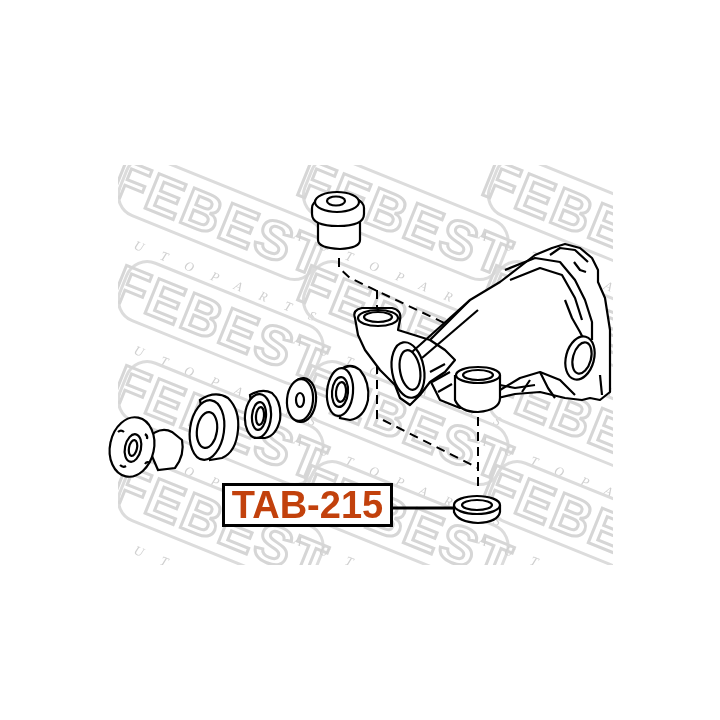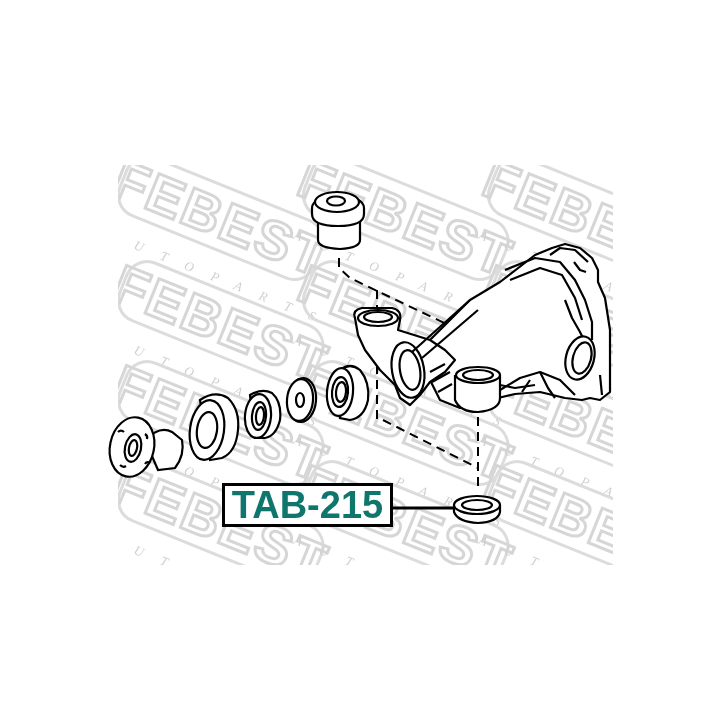--- a/index.html
+++ b/index.html
@@ -3,21 +3,21 @@
 <meta charset="utf-8">
 <style>
   html, body { margin: 0; padding: 0; background: #ffffff; }
   body { width: 720px; height: 720px; position: relative; overflow: hidden; font-family: "Liberation Sans", sans-serif; }
   #canvas { position: absolute; left: 0; top: 0; width: 720px; height: 720px; }
   .part-label {
     position: absolute; left: 222px; top: 483px; width: 165px; height: 38px;
     border: 3px solid #000; background: #fff; box-sizing: content-box;
     display: flex; align-items: center; justify-content: center;
     font-family: "Liberation Sans", sans-serif; font-weight: bold; font-size: 38px;
-    color: #0f766e; letter-spacing: 0px; line-height: 38px;
+    color: #c2410c; letter-spacing: 0px; line-height: 38px;
   }
 </style>
 </head>
 <body>
 
 <svg id="canvas" viewBox="0 0 720 720" xmlns="http://www.w3.org/2000/svg">
 
   <defs>
     <g id="wm">
       <rect x="0" y="0" width="210" height="62" rx="22" ry="22" fill="none" stroke="#dcdcdc" stroke-width="3"></rect>

